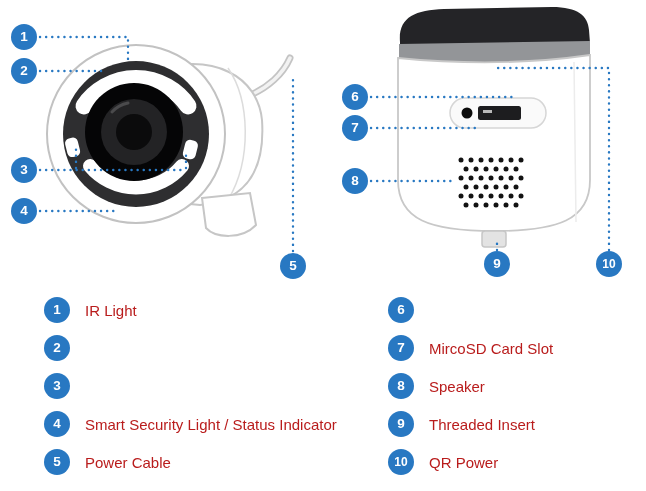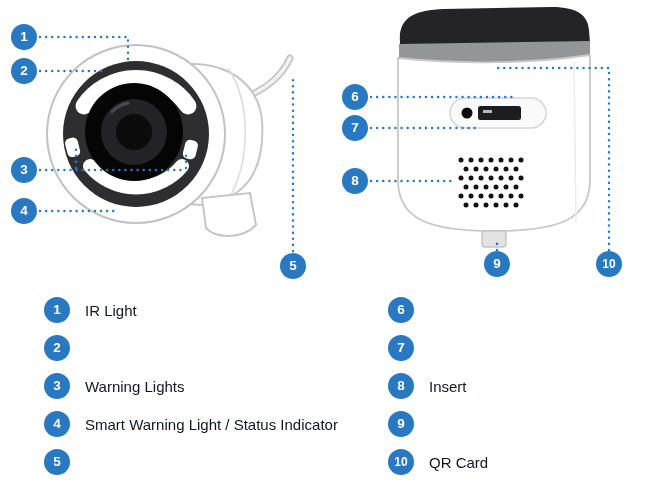--- a/index.html
+++ b/index.html
@@ -56,21 +56,21 @@
     background: var(--accent, #2878c2);
     color: #ffffff;
     display: flex; align-items: center; justify-content: center;
     font-size: 13.5px;
     font-weight: 700;
     line-height: 1;
   }
   .legend-badge.b10 { font-size: 12px; }
   .legend-label {
     font-size: 15px;
-    color: #0f172a;
+    color: #b91c1c;
     white-space: nowrap;
   }
 </style>
 </head>
 <body>
 
 <div class="page">
 
   <svg class="scene" viewBox="0 0 646 491" aria-hidden="true">
 
@@ -189,44 +189,46 @@
   <div class="legend-col left">
     <div class="legend-row">
       <span class="legend-badge">1</span>
       <span class="legend-label">IR Light</span>
     </div>
     <div class="legend-row">
       <span class="legend-badge">2</span>
     </div>
     <div class="legend-row">
       <span class="legend-badge">3</span>
-      <span class="legend-label">Warning Lights</span>
     </div>
     <div class="legend-row">
       <span class="legend-badge">4</span>
-      <span class="legend-label">Smart Warning Light / Status Indicator</span>
+      <span class="legend-label">Smart Security Light / Status Indicator</span>
     </div>
     <div class="legend-row">
       <span class="legend-badge">5</span>
+      <span class="legend-label">Power Cable</span>
     </div>
   </div>
 
   <div class="legend-col right">
     <div class="legend-row">
       <span class="legend-badge">6</span>
     </div>
     <div class="legend-row">
       <span class="legend-badge">7</span>
+      <span class="legend-label">MircoSD Card Slot</span>
     </div>
     <div class="legend-row">
       <span class="legend-badge">8</span>
-      <span class="legend-label">Insert</span>
+      <span class="legend-label">Speaker</span>
     </div>
     <div class="legend-row">
       <span class="legend-badge">9</span>
+      <span class="legend-label">Threaded Insert</span>
     </div>
     <div class="legend-row">
       <span class="legend-badge b10">10</span>
-      <span class="legend-label">QR Card</span>
+      <span class="legend-label">QR Power</span>
     </div>
   </div>
 
 </div>
 
 </body></html>

